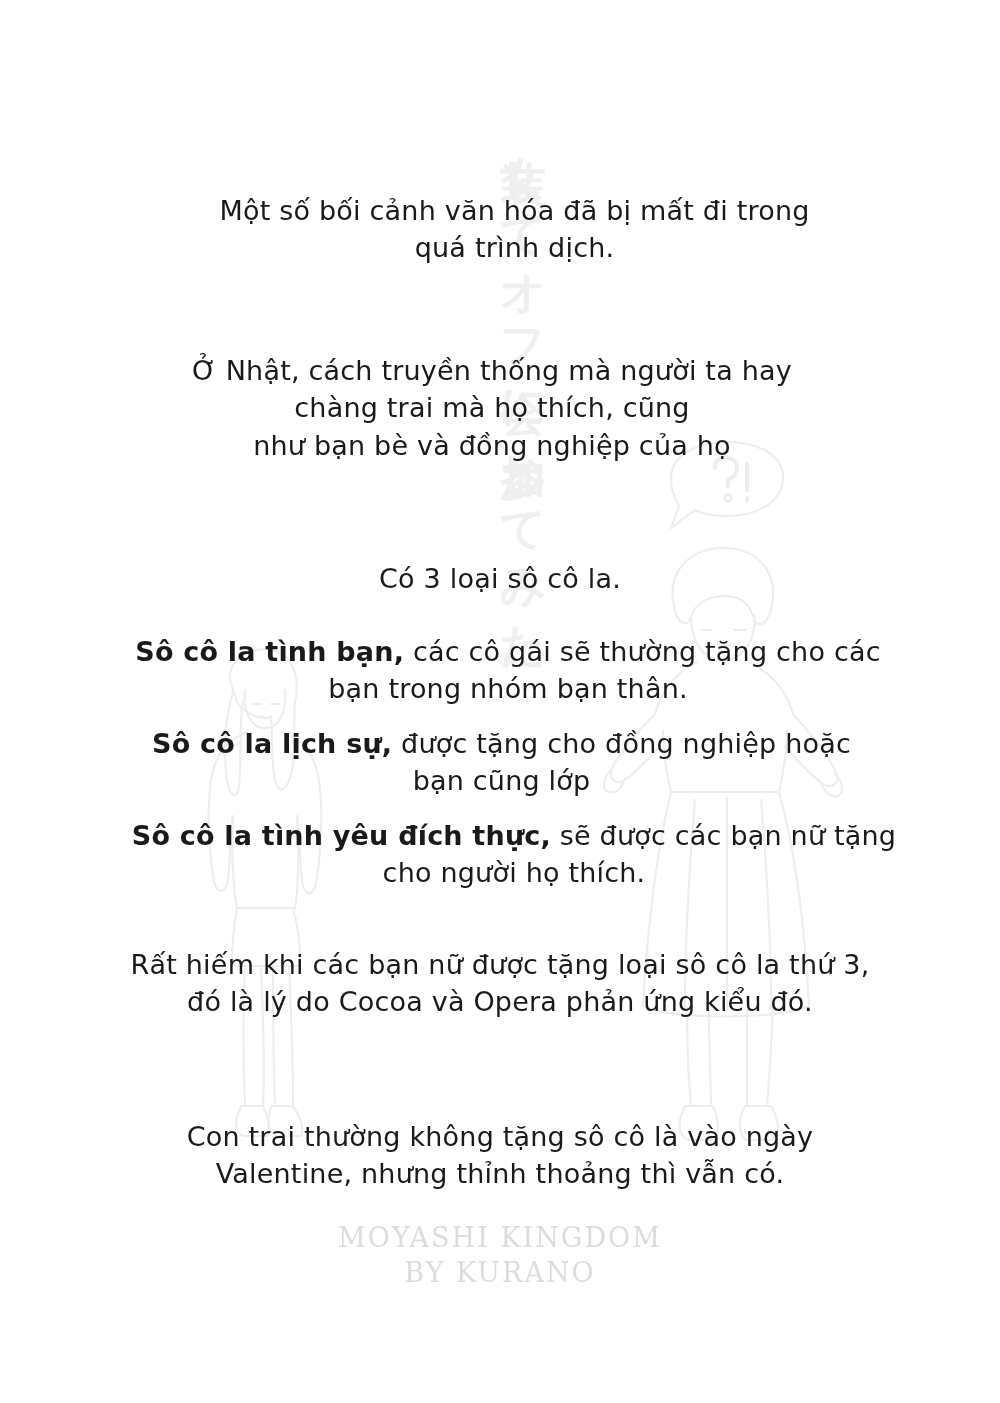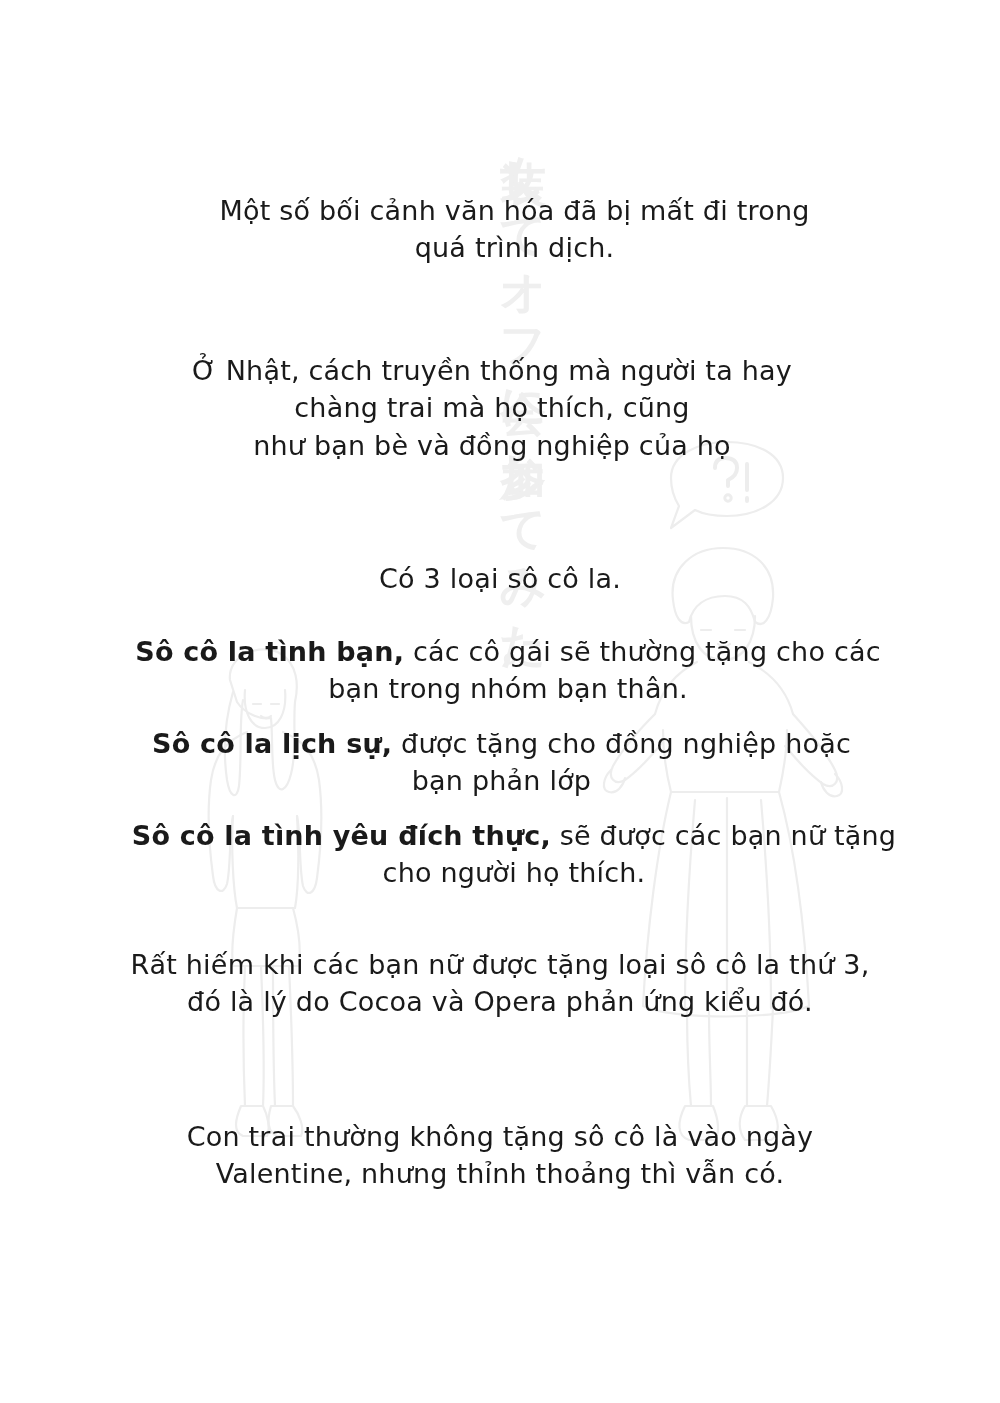--- a/index.html
+++ b/index.html
@@ -197,33 +197,37 @@
       <span class="ln">Có 3 loại sô cô la.</span>
     </div>
 
     <div class="para blk-4">
       <span class="ln"><span class="lead">Sô cô la tình bạn,</span><span> các cô gái sẽ thường tặng cho các</span></span>
       <span class="ln">bạn trong nhóm bạn thân.</span>
     </div>
 
     <div class="para blk-5">
       <span class="ln"><span class="lead">Sô cô la lịch sự,</span><span> được tặng cho đồng nghiệp hoặc</span></span>
-      <span class="ln">bạn phản lớp</span>
+      <span class="ln">bạn cũng lớp</span>
     </div>
 
     <div class="para blk-6">
       <span class="ln"><span class="lead">Sô cô la tình yêu đích thực,</span><span> sẽ được các bạn nữ tặng</span></span>
       <span class="ln">cho người họ thích.</span>
     </div>
 
     <div class="para blk-7">
       <span class="ln">Rất hiếm khi các bạn nữ được tặng loại sô cô la thứ 3,</span>
       <span class="ln">đó là lý do Cocoa và Opera phản ứng kiểu đó.</span>
     </div>
 
     <div class="para blk-8">
       <span class="ln">Con trai thường không tặng sô cô là vào ngày</span>
       <span class="ln">Valentine, nhưng thỉnh thoảng thì vẫn có.</span>
     </div>
   </div>
 
+  <div class="credit">
+    <span class="l1">MOYASHI KINGDOM</span>
+    <span class="l2">BY KURANO</span>
+  </div>
 
 </div>
 
 </body></html>

